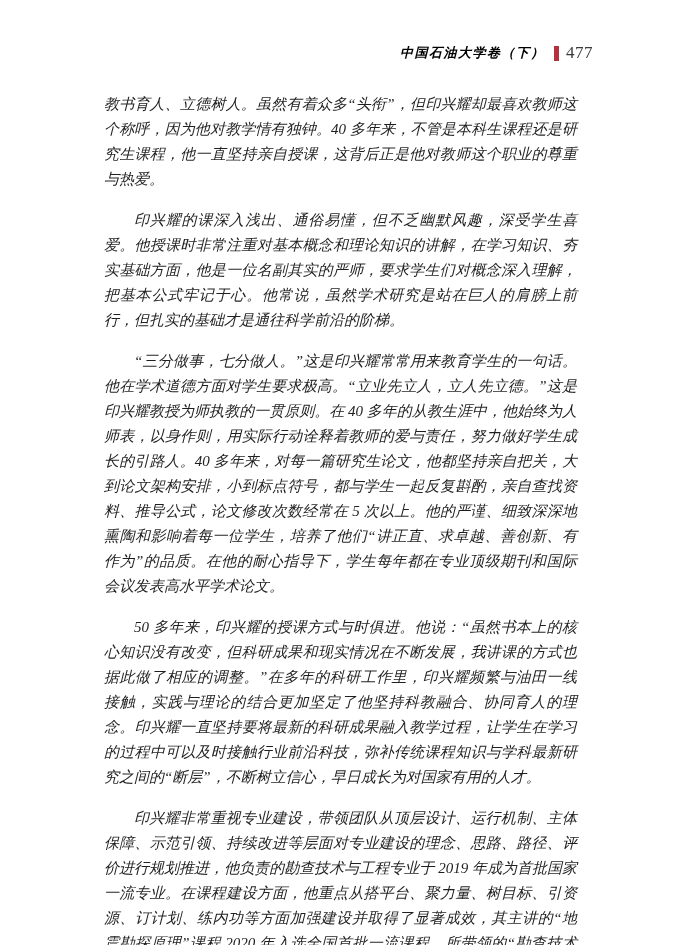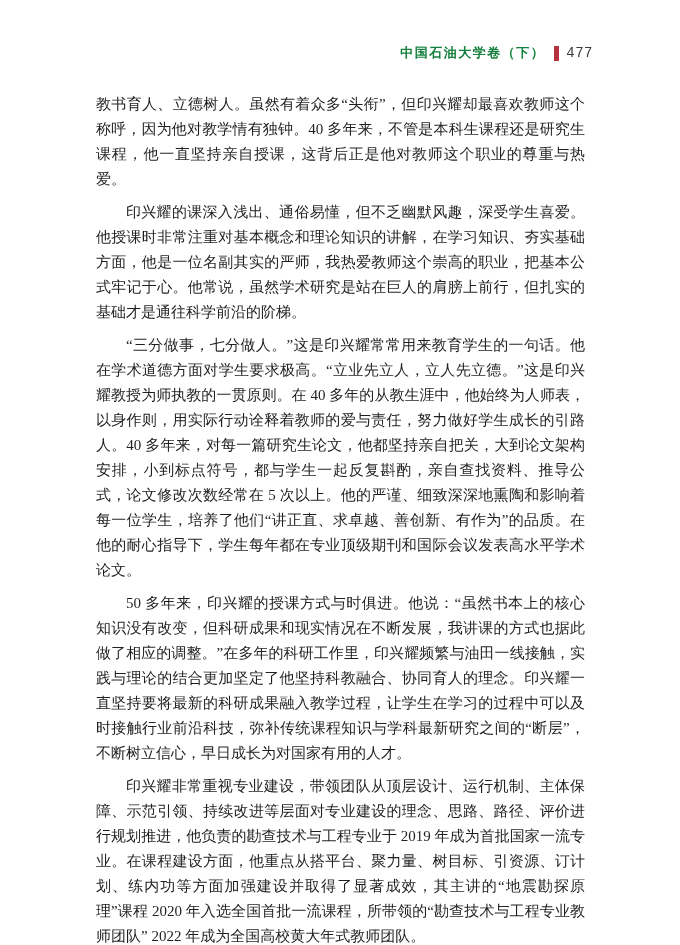--- a/index.html
+++ b/index.html
@@ -32,51 +32,51 @@
     letter-spacing: 1.5px;
     font-weight: bold;
   }
   .header-bar {
     display: inline-block;
     width: 5px;
     height: 15px;
     margin: 0 7px 0 9px;
   }
   .header-page-number {
-    font-size: 14px;
+    font-size: 17px;
     color: #3a3a3a;
     letter-spacing: 0.5px;
-    font-family: Liberation Mono, monospace;
   }
   .page-body {
     margin-top: 30px;
     font-size: 15px;
     line-height: 25px;
     text-align: justify;
   }
   .para {
-    margin: 8px;
+    margin: 16px;
     text-indent: 2em;
+    font-style: italic;
   }
   .para.no-indent {
     text-indent: 0;
   }
 </style>
 </head>
 <body>
 
 <div class="page">
 
   <header class="page-header">
-    <span class="header-title" style="color: #15803d;">中国石油大学卷（下）</span>
+    <span class="header-title" style="color: #000000; font-style: italic;">中国石油大学卷（下）</span>
     <span class="header-bar" style="background: rgb(181, 49, 63);"></span>
     <span class="header-page-number" style="color: rgb(58, 58, 58);">477</span>
   </header>
 
   <main class="page-body">
     <p class="para no-indent">教书育人、立德树人。虽然有着众多“头衔”，但印兴耀却最喜欢教师这个称呼，因为他对教学情有独钟。40 多年来，不管是本科生课程还是研究生课程，他一直坚持亲自授课，这背后正是他对教师这个职业的尊重与热爱。</p>
-    <p class="para">印兴耀的课深入浅出、通俗易懂，但不乏幽默风趣，深受学生喜爱。他授课时非常注重对基本概念和理论知识的讲解，在学习知识、夯实基础方面，他是一位名副其实的严师，我热爱教师这个崇高的职业，把基本公式牢记于心。他常说，虽然学术研究是站在巨人的肩膀上前行，但扎实的基础才是通往科学前沿的阶梯。</p>
+    <p class="para">印兴耀的课深入浅出、通俗易懂，但不乏幽默风趣，深受学生喜爱。他授课时非常注重对基本概念和理论知识的讲解，在学习知识、夯实基础方面，他是一位名副其实的严师，要求学生们对概念深入理解，把基本公式牢记于心。他常说，虽然学术研究是站在巨人的肩膀上前行，但扎实的基础才是通往科学前沿的阶梯。</p>
     <p class="para">“三分做事，七分做人。”这是印兴耀常常用来教育学生的一句话。他在学术道德方面对学生要求极高。“立业先立人，立人先立德。”这是印兴耀教授为师执教的一贯原则。在 40 多年的从教生涯中，他始终为人师表，以身作则，用实际行动诠释着教师的爱与责任，努力做好学生成长的引路人。40 多年来，对每一篇研究生论文，他都坚持亲自把关，大到论文架构安排，小到标点符号，都与学生一起反复斟酌，亲自查找资料、推导公式，论文修改次数经常在 5 次以上。他的严谨、细致深深地熏陶和影响着每一位学生，培养了他们“讲正直、求卓越、善创新、有作为”的品质。在他的耐心指导下，学生每年都在专业顶级期刊和国际会议发表高水平学术论文。</p>
     <p class="para">50 多年来，印兴耀的授课方式与时俱进。他说：“虽然书本上的核心知识没有改变，但科研成果和现实情况在不断发展，我讲课的方式也据此做了相应的调整。”在多年的科研工作里，印兴耀频繁与油田一线接触，实践与理论的结合更加坚定了他坚持科教融合、协同育人的理念。印兴耀一直坚持要将最新的科研成果融入教学过程，让学生在学习的过程中可以及时接触行业前沿科技，弥补传统课程知识与学科最新研究之间的“断层”，不断树立信心，早日成长为对国家有用的人才。</p>
     <p class="para">印兴耀非常重视专业建设，带领团队从顶层设计、运行机制、主体保障、示范引领、持续改进等层面对专业建设的理念、思路、路径、评价进行规划推进，他负责的勘查技术与工程专业于 2019 年成为首批国家一流专业。在课程建设方面，他重点从搭平台、聚力量、树目标、引资源、订计划、练内功等方面加强建设并取得了显著成效，其主讲的“地震勘探原理”课程 2020 年入选全国首批一流课程，所带领的“勘查技术与工程专业教师团队” 2022 年成为全国高校黄大年式教师团队。</p>
   </main>
 
 </div>
 
 </body></html>

